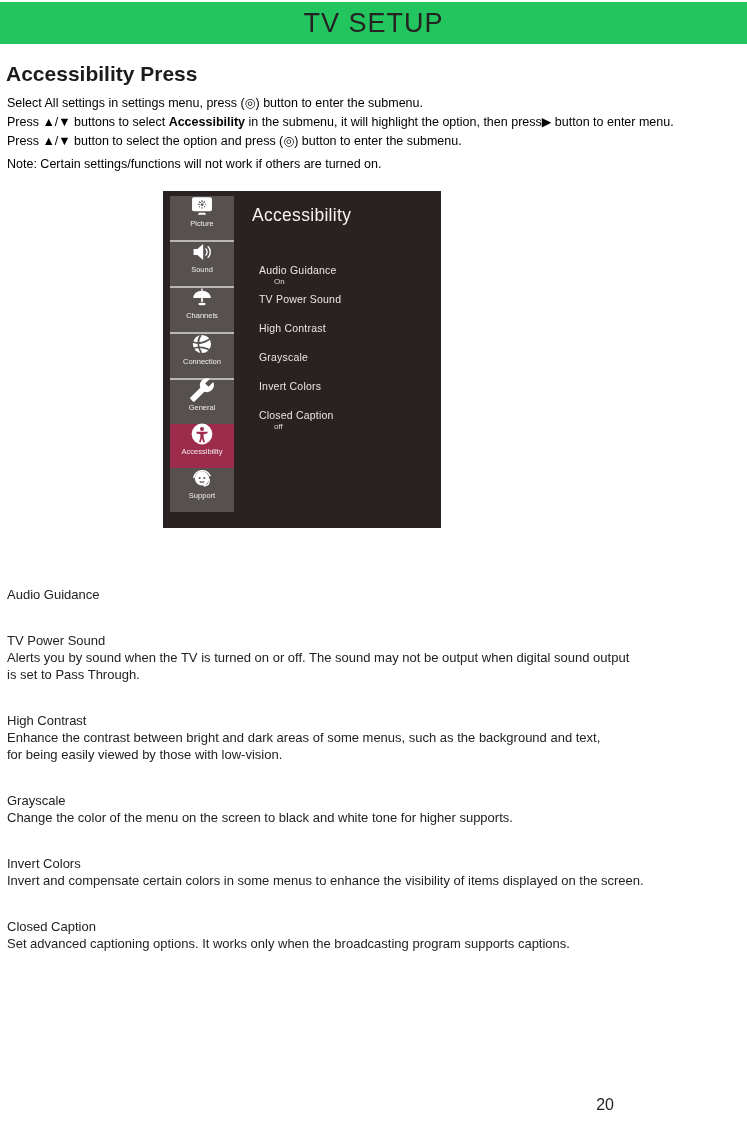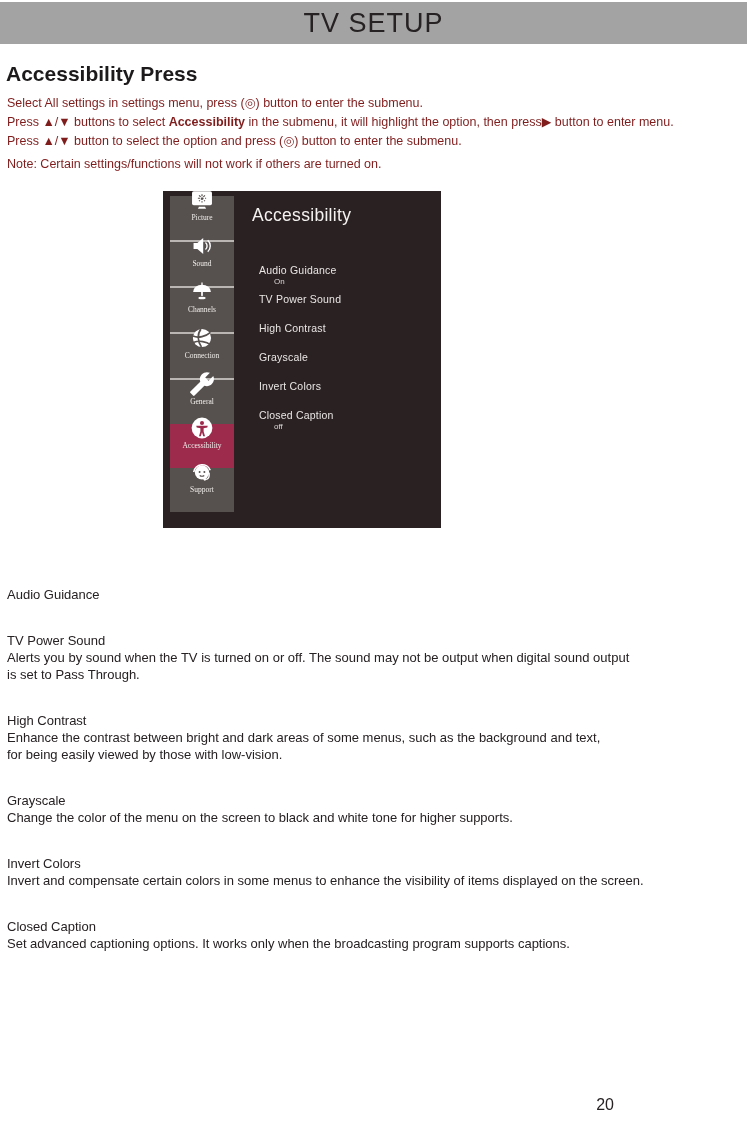--- a/index.html
+++ b/index.html
@@ -1,34 +1,34 @@
 <!DOCTYPE html>
 <html><head>
 <meta charset="utf-8">
 <style>
   html,body{margin:0;padding:0;background:#fff;}
   #page{
     position:relative;width:747px;height:1135px;background:#ffffff;
     font-family:"Liberation Sans","DejaVu Sans",sans-serif;color:#262122;overflow:hidden;
   }
   
-  .header-bar{position:absolute;left:0;top:2px;width:747px;height:42px;background:#a3a3a3;
+  .header-bar{position:absolute;left:0;top:2px;width:747px;height:42px;background:#22c55e;
     display:flex;align-items:center;justify-content:center;}
   .header-title{font-size:27px;letter-spacing:1px;color:#262122;}
   
   .doc-h1{position:absolute;left:6px;top:62px;font-size:21px;font-weight:bold;color:#1d1a1b;}
   
-  .instructions{position:absolute;left:7px;top:94px;width:740px;font-size:12.5px;line-height:19px;color:#7f1d1d;}
+  .instructions{position:absolute;left:7px;top:94px;width:740px;font-size:12.5px;line-height:19px;color:#000000;}
   .instructions .note{margin-top:4px;}
   .b{font-weight:bold;}
   
   .tv{position:absolute;left:163px;top:191px;width:278px;height:337px;background:#2a2123;}
   .tv-sidebar{position:absolute;left:7px;top:5px;width:64px;}
   .sb-item{width:64px;height:44px;background:#56504e;display:flex;flex-direction:column;
-    align-items:center;justify-content:flex-end;padding-bottom:18px;box-sizing:border-box;font-family:Liberation Serif, serif;}
+    align-items:center;justify-content:flex-end;padding-bottom:12px;box-sizing:border-box;}
   .sb-item.active{background:#9c2b4c;}
   .sb-icon{height:30px;display:flex;align-items:center;justify-content:center;}
   .sb-icon svg{display:block;}
   .sb-label{font-size:7.5px;color:#f0eeec;line-height:9px;}
   .sb-divider{width:64px;height:2px;background:#b9b6b4;}
   .tv-title{position:absolute;left:89px;top:14px;font-size:17.5px;color:#f5f3f1;letter-spacing:.3px;}
   .tv-list{position:absolute;left:96px;top:73px;}
   .tv-row{height:29px;}
   .tv-row-label{font-size:10.5px;line-height:13px;color:#e9e6e4;letter-spacing:.2px;}
   .tv-row-value{font-size:8px;line-height:9px;color:#dcd8d6;margin-left:15px;}

